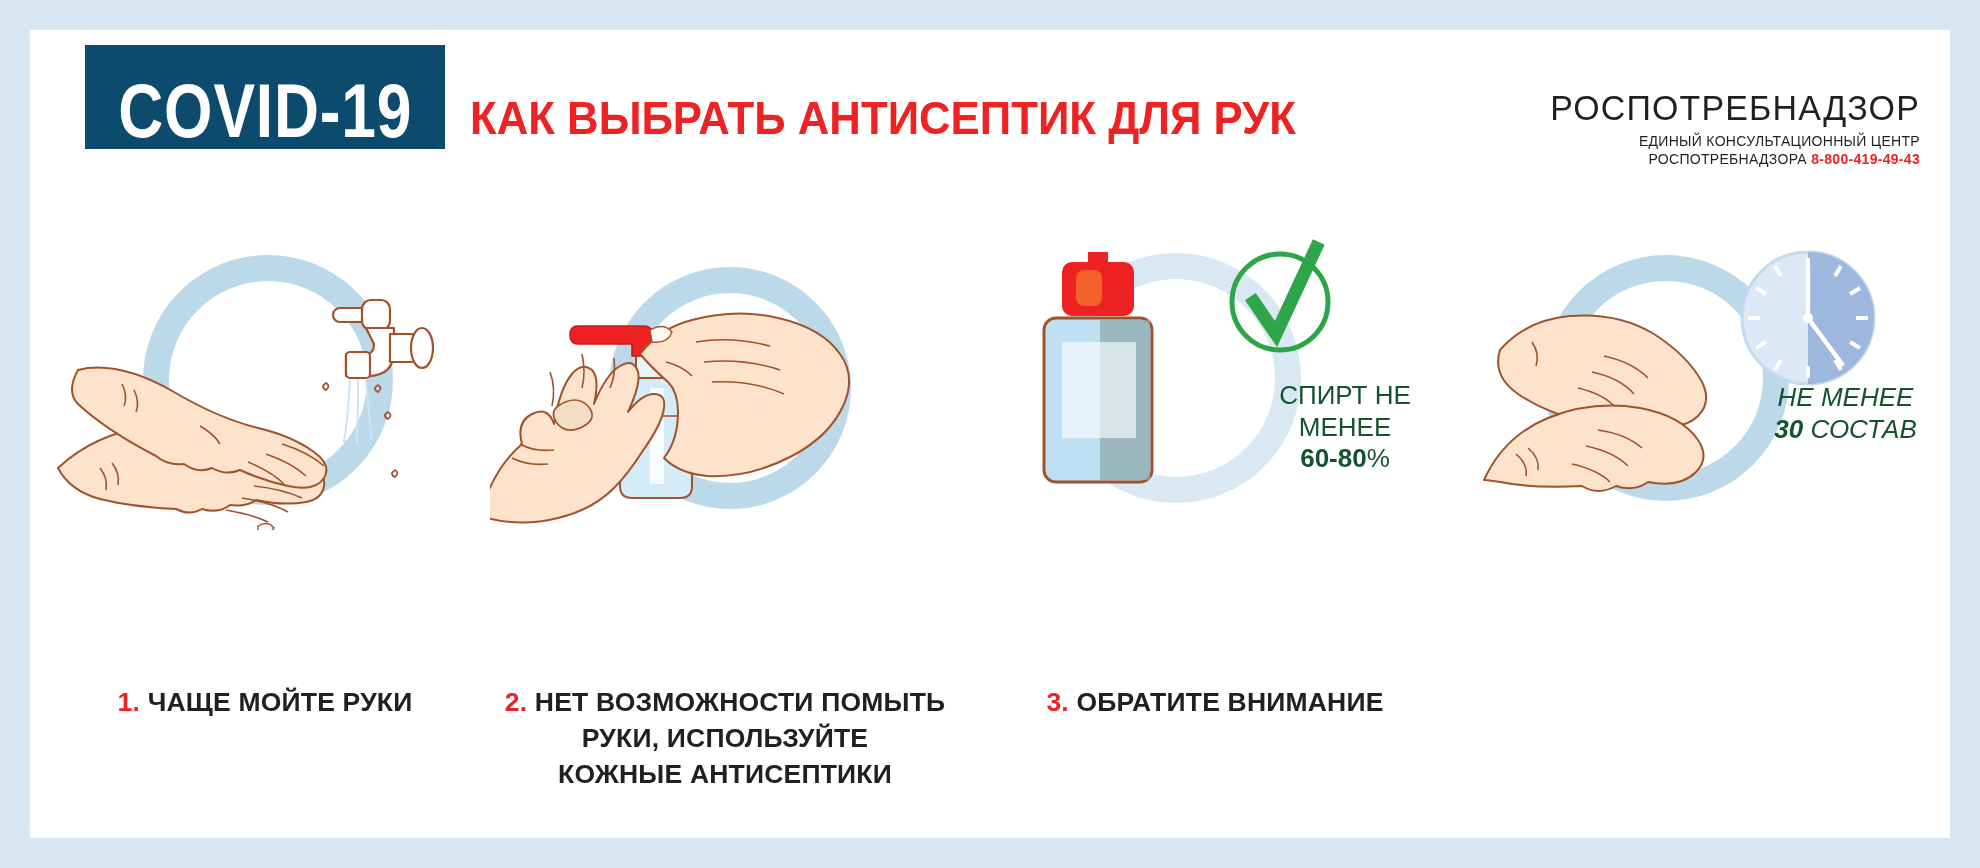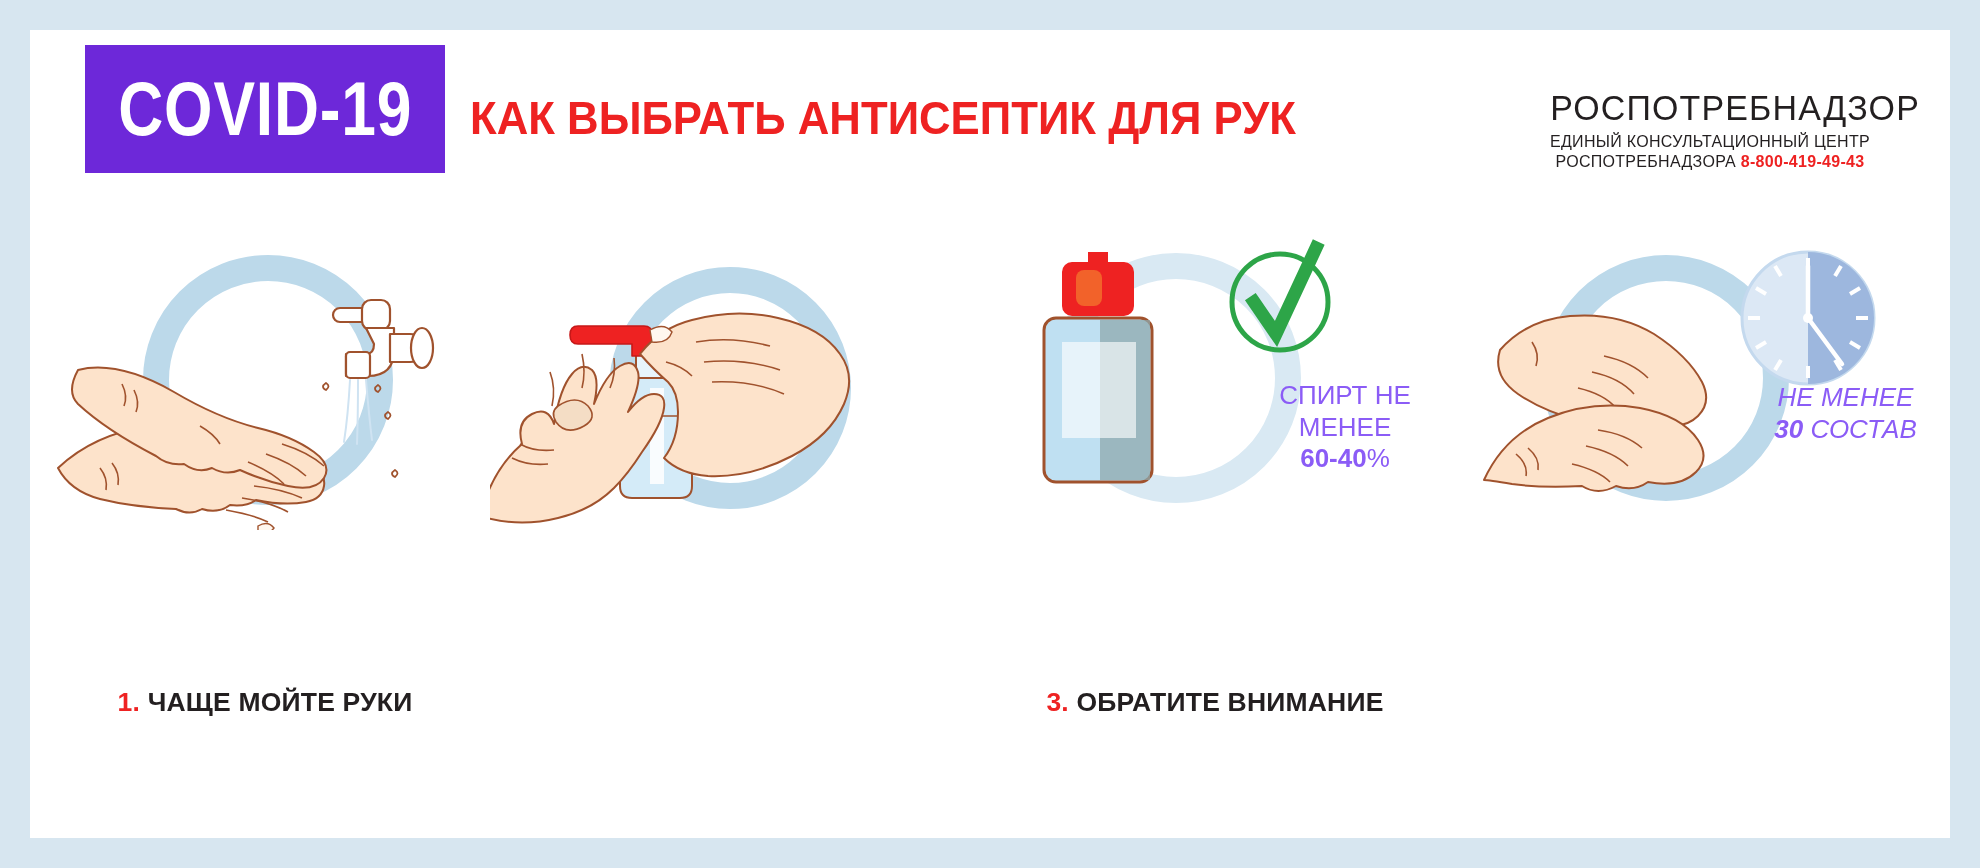--- a/index.html
+++ b/index.html
@@ -9,58 +9,58 @@
     font-family:"Liberation Sans", sans-serif;
   }
   .poster{
     position:absolute;left:30px;top:30px;
     width:1920px;height:808px;
     background:#ffffff;
   }
   
   .header{position:absolute;left:0;top:0;width:1920px;height:190px;}
   .covid-badge{
-    position:absolute;left:55px;top:15px;width:360px;height:128px;
-    background:#6d28d9;display:flex;align-items:center;justify-content:center;
+    position:absolute;left:55px;top:15px;width:360px;height:104px;
+    background:#0c4a6e;display:flex;align-items:flex-end;justify-content:center;
   }
   .covid-badge span{
     color:#ffffff;font-weight:bold;font-size:76px;letter-spacing:1px;
     transform:scaleX(0.82);transform-origin:center;
     font-family:"Liberation Sans", sans-serif;line-height:1;
   }
   .main-title{
     position:absolute;left:440px;top:60px;width:1060px;
     color:#ee2222;font-weight:bold;font-size:47px;letter-spacing:0px;
     white-space:nowrap;
     transform:scaleX(0.93);transform-origin:left center;
   }
   .rpn{position:absolute;left:1470px;top:58px;width:420px;text-align:right;}
   .rpn-title{
     color:#231f20;font-size:35px;letter-spacing:1.2px;white-space:nowrap;
     transform:scaleX(0.97);transform-origin:right center;
   }
   .rpn-line{
-    color:#231f20;font-size:16px;letter-spacing:0.3px;white-space:nowrap;margin-top:5px;text-align:center;
+    color:#231f20;font-size:14px;letter-spacing:0.3px;white-space:nowrap;margin-top:5px;
   }
   .rpn-line.l2{margin-top:2px;}
   .rpn-phone{color:#ee2222;font-weight:bold;}
 
   
   .panels{position:absolute;left:0;top:200px;width:1920px;height:470px;}
   .panel{position:absolute;top:0;width:480px;height:470px;}
   .p1{left:0px;}
   .p2{left:460px;}
   .p3{left:950px;}
   .p4{left:1440px;font-style:italic;}
   .art{position:absolute;left:0;top:0;width:480px;height:300px;}
   .art svg{display:block;}
 
   
   .inline-label{
-    position:absolute;color:#8b5cf6;text-align:center;line-height:1.22;
+    position:absolute;color:#14532d;text-align:center;line-height:1.22;
   }
   .label-alcohol{left:250px;top:150px;width:230px;font-size:26px;}
   .label-time{left:268px;top:152px;width:215px;font-size:26px;}
   .inline-label b{font-weight:bold;}
 
   
   .captions{position:absolute;left:0;top:655px;width:1920px;height:150px;font-weight:bold;}
   .caption{
     position:absolute;top:0;width:480px;text-align:center;
     color:#231f20;font-size:26.5px;line-height:1.35;letter-spacing:0.2px;
@@ -224,21 +224,21 @@
 
           <g>
             <circle cx="300" cy="72" r="48" fill="none" stroke="#2da548" stroke-width="5"></circle>
             <path d="M274 72 L296 104 L336 18" fill="none" stroke="#2da548" stroke-width="13" stroke-linecap="square" stroke-linejoin="miter"></path>
           </g>
         </svg>
       </div>
       <div class="inline-label label-alcohol">
         <div>СПИРТ НЕ МЕНЕЕ</div>
         <div>
-          <b>60-40</b><span>%</span>
+          <b>60-80</b><span>%</span>
         </div>
       </div>
     </div>
 
     <div class="panel p4">
       <div class="art">
         <svg width="480" height="300" viewBox="0 0 480 300">
           <circle cx="196" cy="148" r="110" fill="none" stroke="#bcd9ea" stroke-width="26"></circle>
 
           <g fill="#fde3cb" stroke="#a0522d" stroke-width="2" stroke-linejoin="round">
@@ -302,20 +302,28 @@
 
   <div class="captions">
 
     <div class="caption c1">
       <div>
         <span class="num">1.</span>
         <span>ЧАЩЕ МОЙТЕ РУКИ</span>
       </div>
     </div>
 
+    <div class="caption c2">
+      <div>
+        <span class="num">2.</span>
+        <span>НЕТ ВОЗМОЖНОСТИ ПОМЫТЬ</span>
+      </div>
+      <div>РУКИ, ИСПОЛЬЗУЙТЕ</div>
+      <div>КОЖНЫЕ АНТИСЕПТИКИ</div>
+    </div>
 
     <div class="caption c3">
       <div>
         <span class="num">3.</span>
         <span>ОБРАТИТЕ ВНИМАНИЕ</span>
       </div>
     </div>
 
 
   </div>

